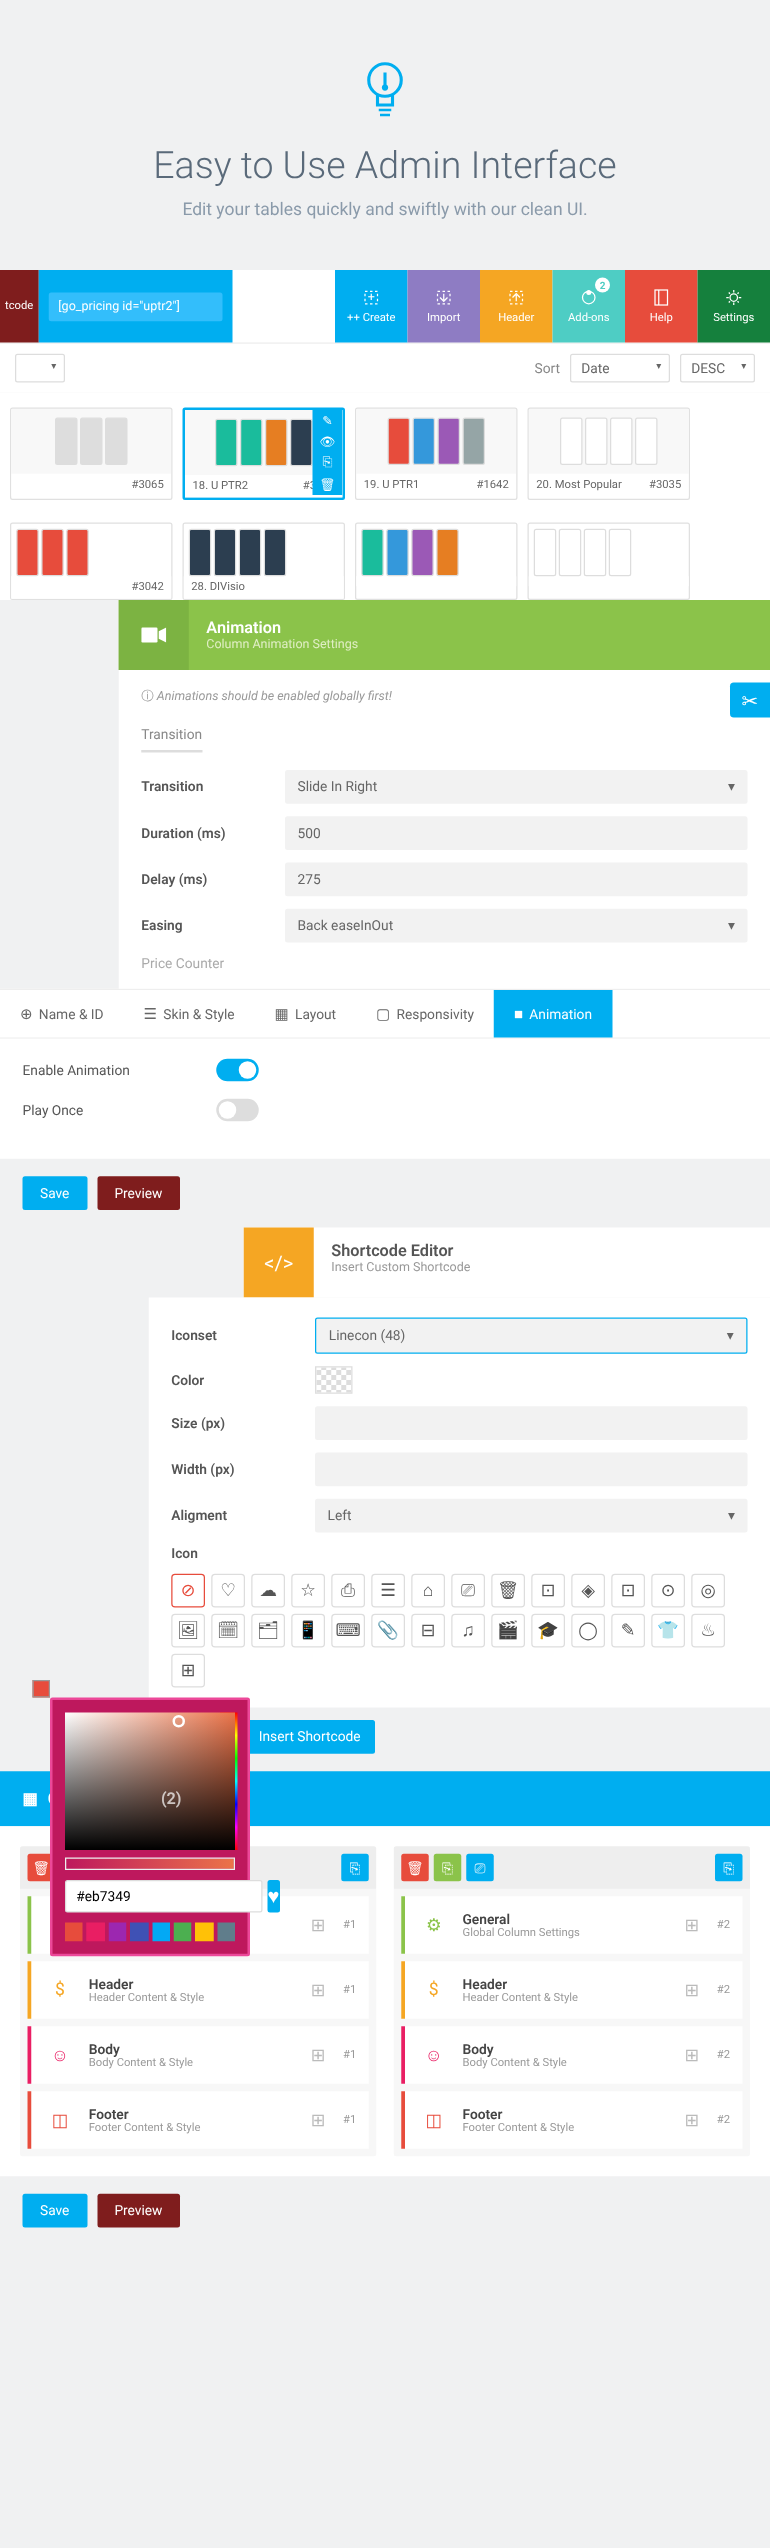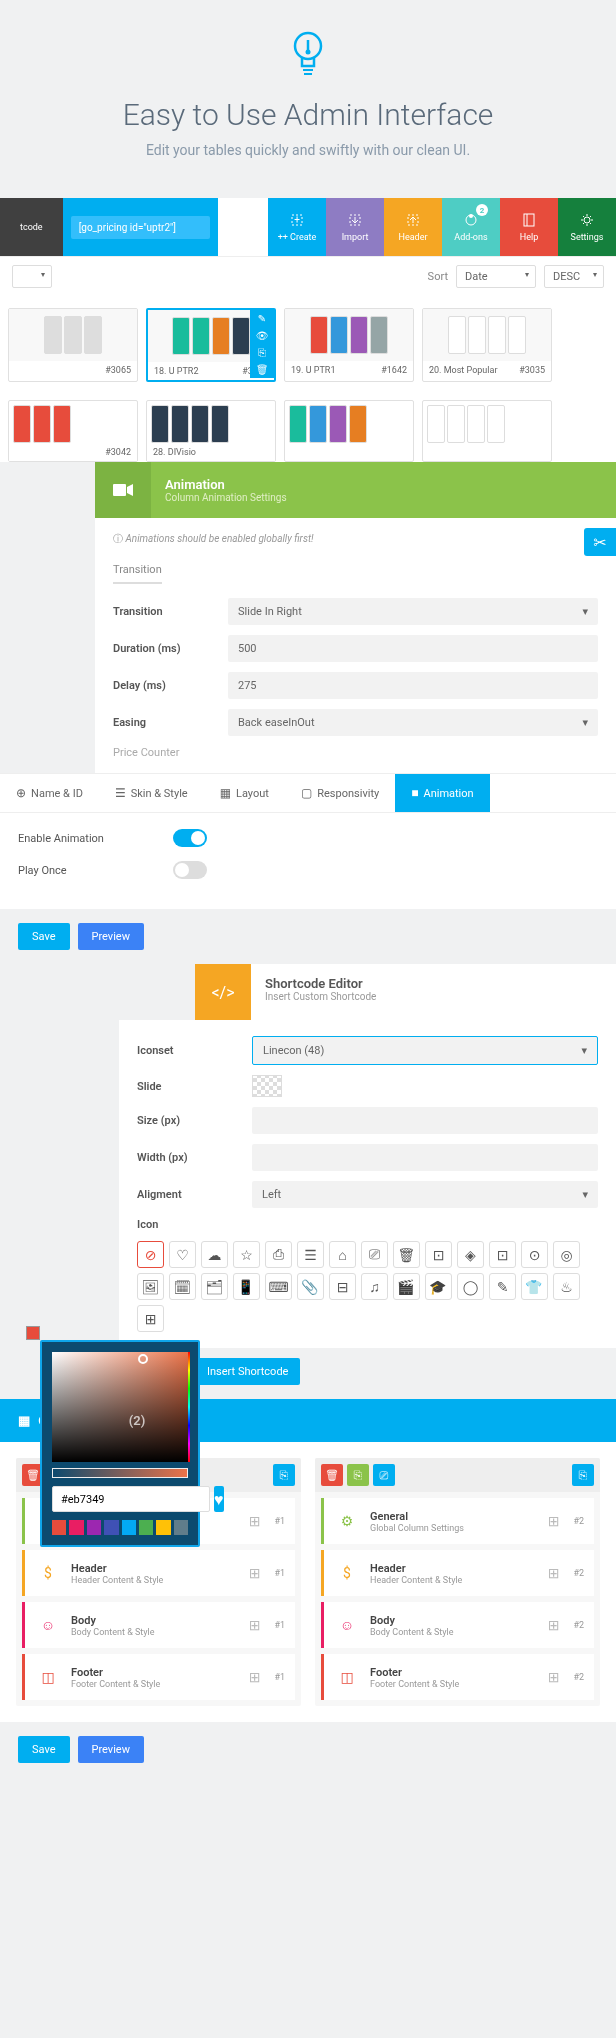--- a/index.html
+++ b/index.html
@@ -1,22 +1,22 @@
 <!DOCTYPE html>
 <html><head>
 <meta charset="utf-8">
 <style>
 *{margin:0;padding:0;box-sizing:border-box;font-family:-apple-system,BlinkMacSystemFont,"Segoe UI",Roboto,sans-serif}
 body{background:#f0f1f2;width:616px}
-.hero{text-align:center;padding:30px 20px 40px}
+.hero{text-align:center;padding:48px 20px 40px}
 .bulb{display:inline-block;margin-bottom:15px}
 .hero h1{font-size:30px;font-weight:300;color:#5a6a7a;margin-bottom:10px}
 .hero p{font-size:14px;color:#8a9aaa}
 .toolbar{display:flex;background:#fff;height:58px}
-.shortcode-lbl{background:#404040;color:#fff;font-size:9px;padding:0 20px;display:flex;align-items:center}
+.shortcode-lbl{background:#7f1d1d;color:#fff;font-size:9px;padding:0 4px;display:flex;align-items:center}
 .shortcode-input{background:#00aef0;flex:0 0 155px;display:flex;align-items:center;padding:0 8px}
 .shortcode-input input{width:100%;background:#33befb;border:none;padding:6px 8px;font-size:10px;color:#fff;border-radius:2px}
 .tb-spacer{flex:1}
 .tb-btn{width:58px;display:flex;flex-direction:column;align-items:center;justify-content:center;color:#fff;font-size:9px;position:relative;cursor:pointer}
 .tb-btn svg{margin-bottom:4px}
 .tb-create{background:#00aef0}
 .tb-import{background:#8e7cc3}
 .tb-export{background:#f5a623}
 .tb-addons{background:#4ecdc4}
 .tb-help{background:#e74c3c}
@@ -64,29 +64,29 @@
 .toggle{width:34px;height:18px;border-radius:9px;position:relative;cursor:pointer}
 .toggle.on{background:#00aef0}
 .toggle.off{background:#ddd}
 .toggle::after{content:'';position:absolute;width:14px;height:14px;background:#fff;border-radius:50%;top:2px}
 .toggle.on::after{right:2px}
 .toggle.off::after{left:2px}
 .num-input{width:60px;background:#f2f2f2;border:none;padding:6px 8px;font-size:11px;color:#666}
 .btn-row{padding:14px 18px;display:flex;gap:8px}
 .btn{padding:7px 14px;font-size:11px;color:#fff;border:none;border-radius:2px;cursor:pointer}
 .btn-save{background:#00aef0}
-.btn-preview{background:#3b82f6}
+.btn-preview{background:#7f1d1d}
 .sc-panel-head{display:flex;margin-left:195px;background:#fff}
 .sc-icon{width:56px;height:56px;background:#f5a623;display:flex;align-items:center;justify-content:center;color:#fff;font-size:16px}
 .sc-titles{padding:12px 14px}
 .sc-title{font-size:13px;font-weight:600;color:#555}
 .sc-sub{font-size:10px;color:#999}
 .sc-body{background:#fff;margin-left:119px;padding:16px 18px}
 .sc-body .iconset-select{border:1px solid #00aef0}
-.color-picker{position:absolute;left:40px;margin-top:-8px;background:#0c4a6e;border:2px solid #0ea5e9;padding:10px;width:160px;border-radius:2px}
+.color-picker{position:absolute;left:40px;margin-top:-8px;background:#be185d;border:2px solid #ec4899;padding:10px;width:160px;border-radius:2px}
 .cp-handle{width:14px;height:14px;background:#e74c3c;border:1px solid #999;position:absolute;left:-16px;top:-16px}
 .cp-gradient{height:110px;background:linear-gradient(to bottom,transparent,#000),linear-gradient(to right,#fff,#eb7349);position:relative;margin-bottom:6px}
 .cp-cursor{position:absolute;width:10px;height:10px;border:2px solid #fff;border-radius:50%;top:2px;right:40px}
 .cp-hue{height:110px;width:14px;background:linear-gradient(to bottom,red,#ff0,#0f0,#0ff,#00f,#f0f,red);float:right;margin-top:-116px;margin-right:-2px}
 .cp-alpha{height:10px;background:linear-gradient(to right,transparent,#eb7349);margin-bottom:8px;border:1px solid #eee}
 .cp-hex-row{display:flex;gap:4px;margin-bottom:8px}
 .cp-hex{flex:1;border:1px solid #ddd;padding:5px 8px;font-size:11px;border-radius:2px}
 .cp-fav{width:26px;height:26px;background:#00aef0;display:flex;align-items:center;justify-content:center;color:#fff;border-radius:2px}
 .cp-swatches{display:flex;gap:3px}
 .cp-sw{width:15px;height:15px}
@@ -387,21 +387,21 @@
   </div>
 </div>
 
 <div style="position:relative">
 <div class="sc-body">
   <div class="form-row">
         <div class="form-lbl">Iconset</div>
         <div class="form-select iconset-select">Linecon (48)</div>
       </div>
   <div class="form-row">
-        <div class="form-lbl">Slide</div>
+        <div class="form-lbl">Color</div>
         <div style="width:30px;height:22px;background:repeating-conic-gradient(#ddd 0 25%,#fff 0 50%) 0/8px 8px;border:1px solid #ddd"></div>
       </div>
   <div class="form-row">
         <div class="form-lbl">Size (px)</div>
         <input class="form-input" style="">
       </div>
   <div class="form-row">
         <div class="form-lbl">Width (px)</div>
         <input class="form-input" style="">
       </div>

